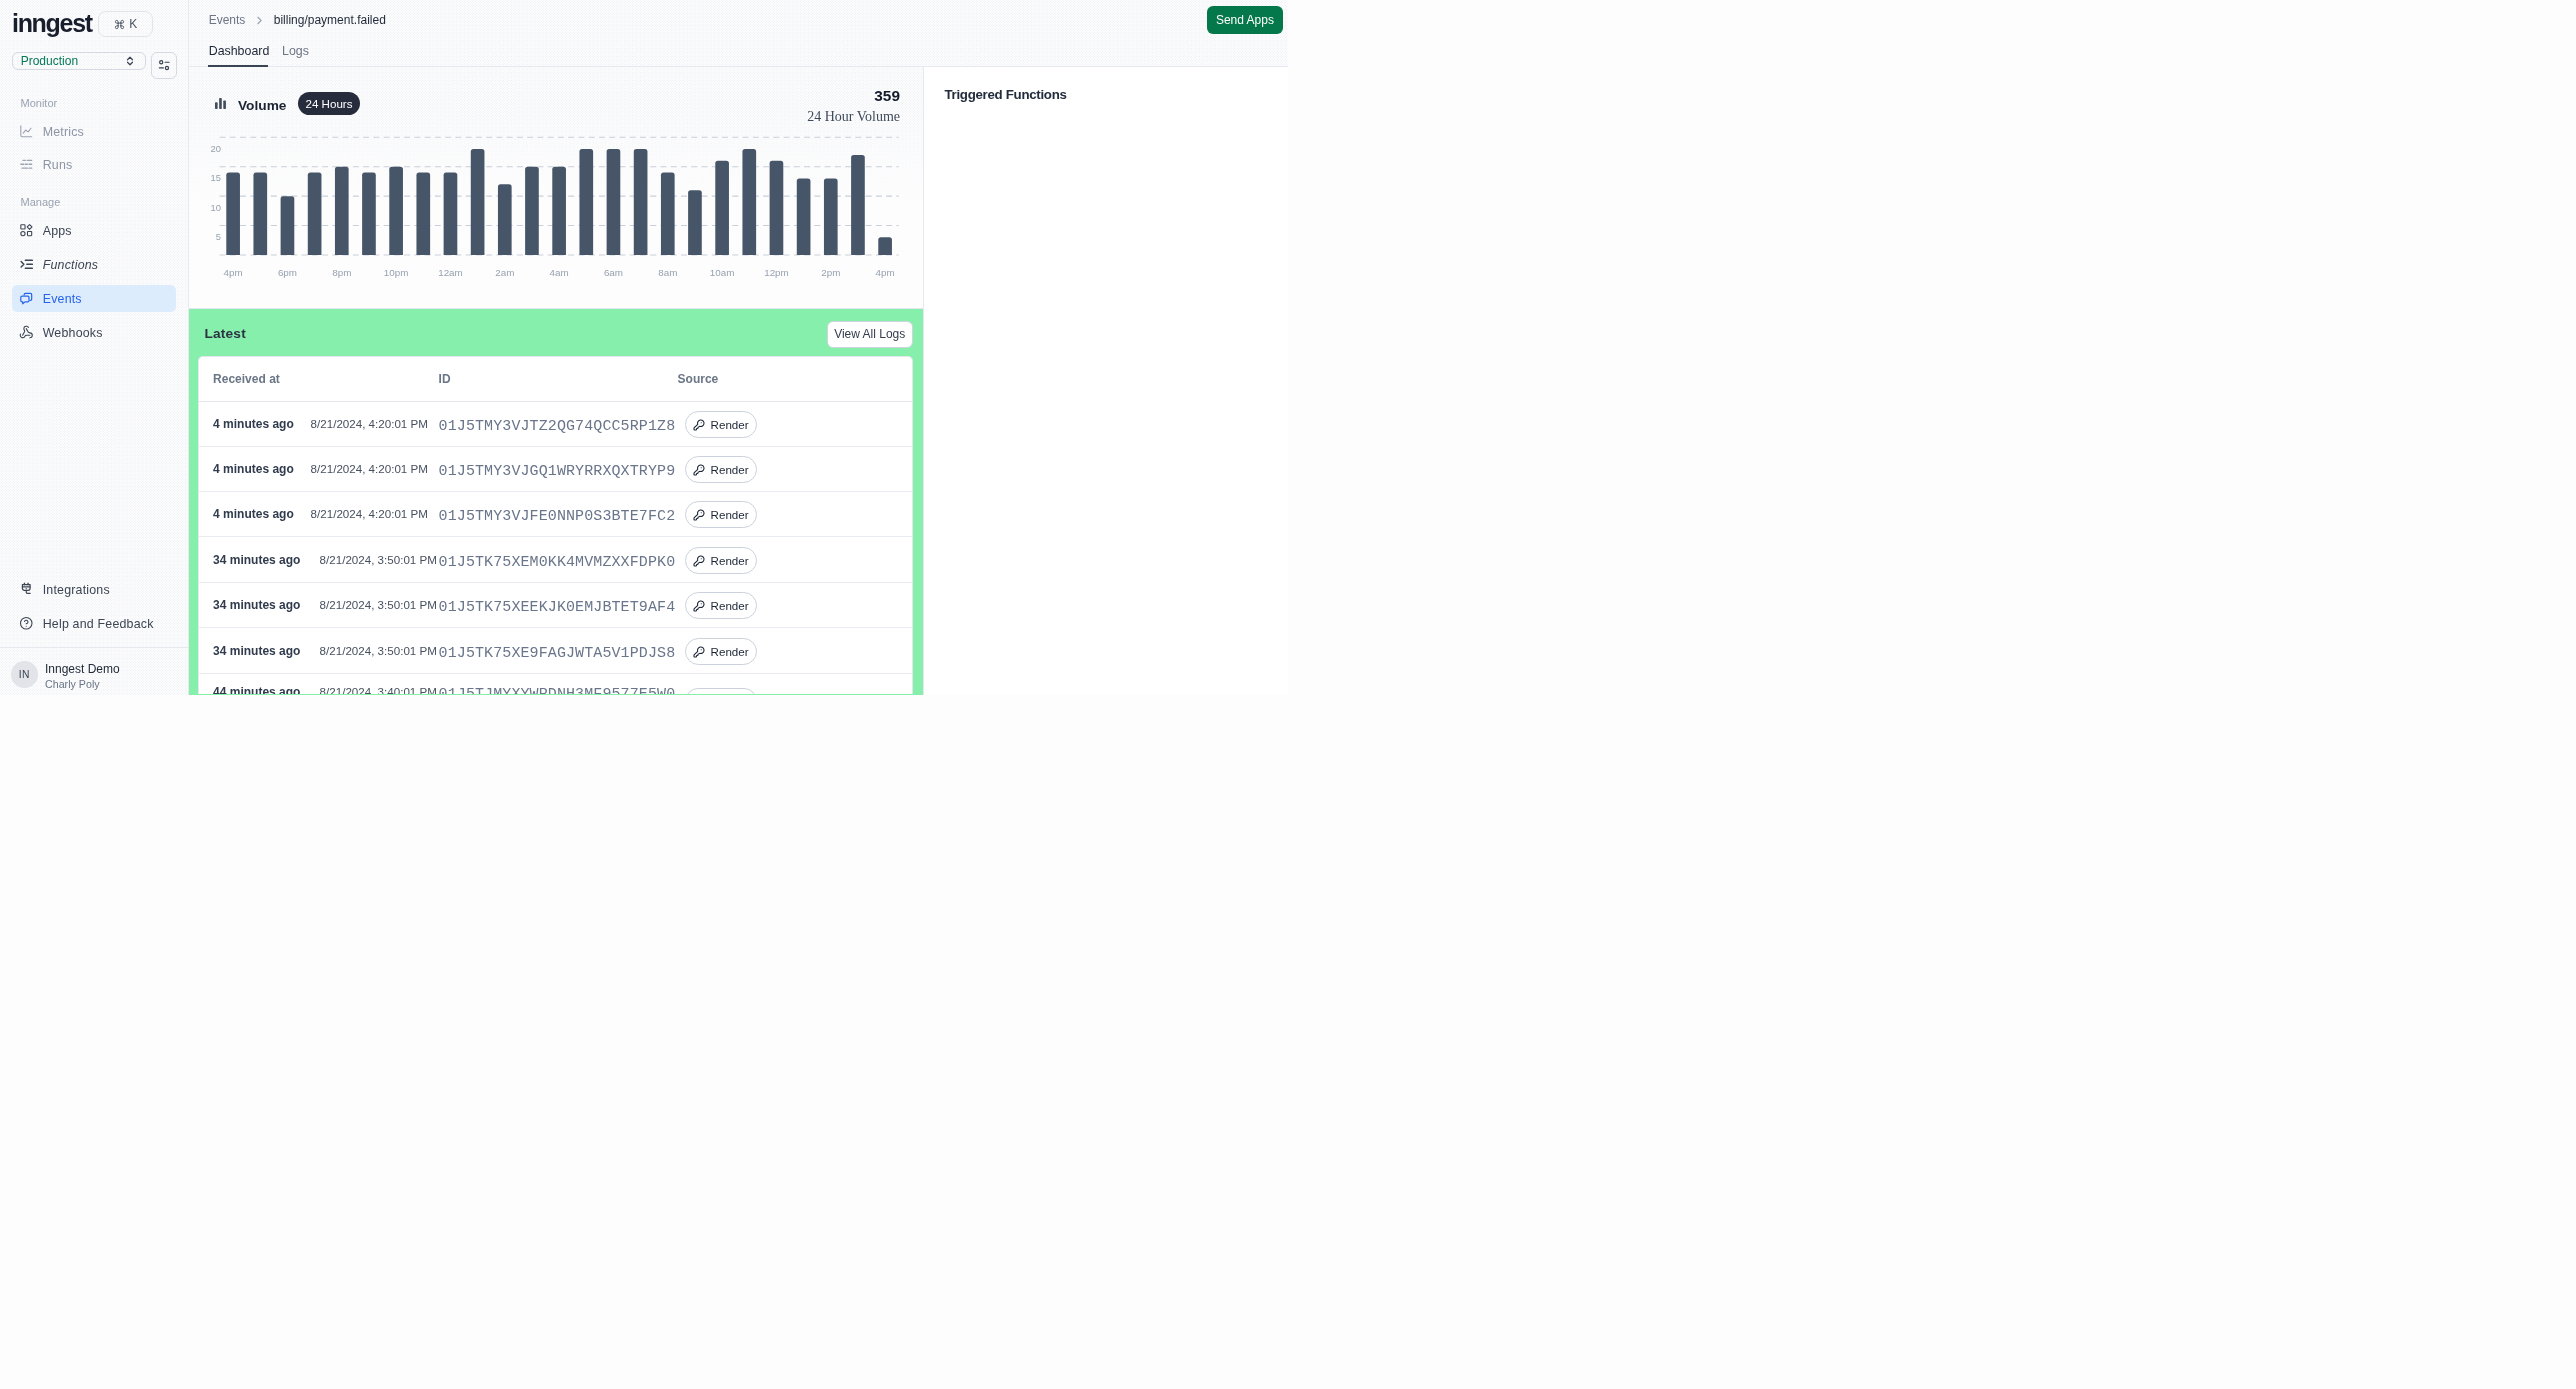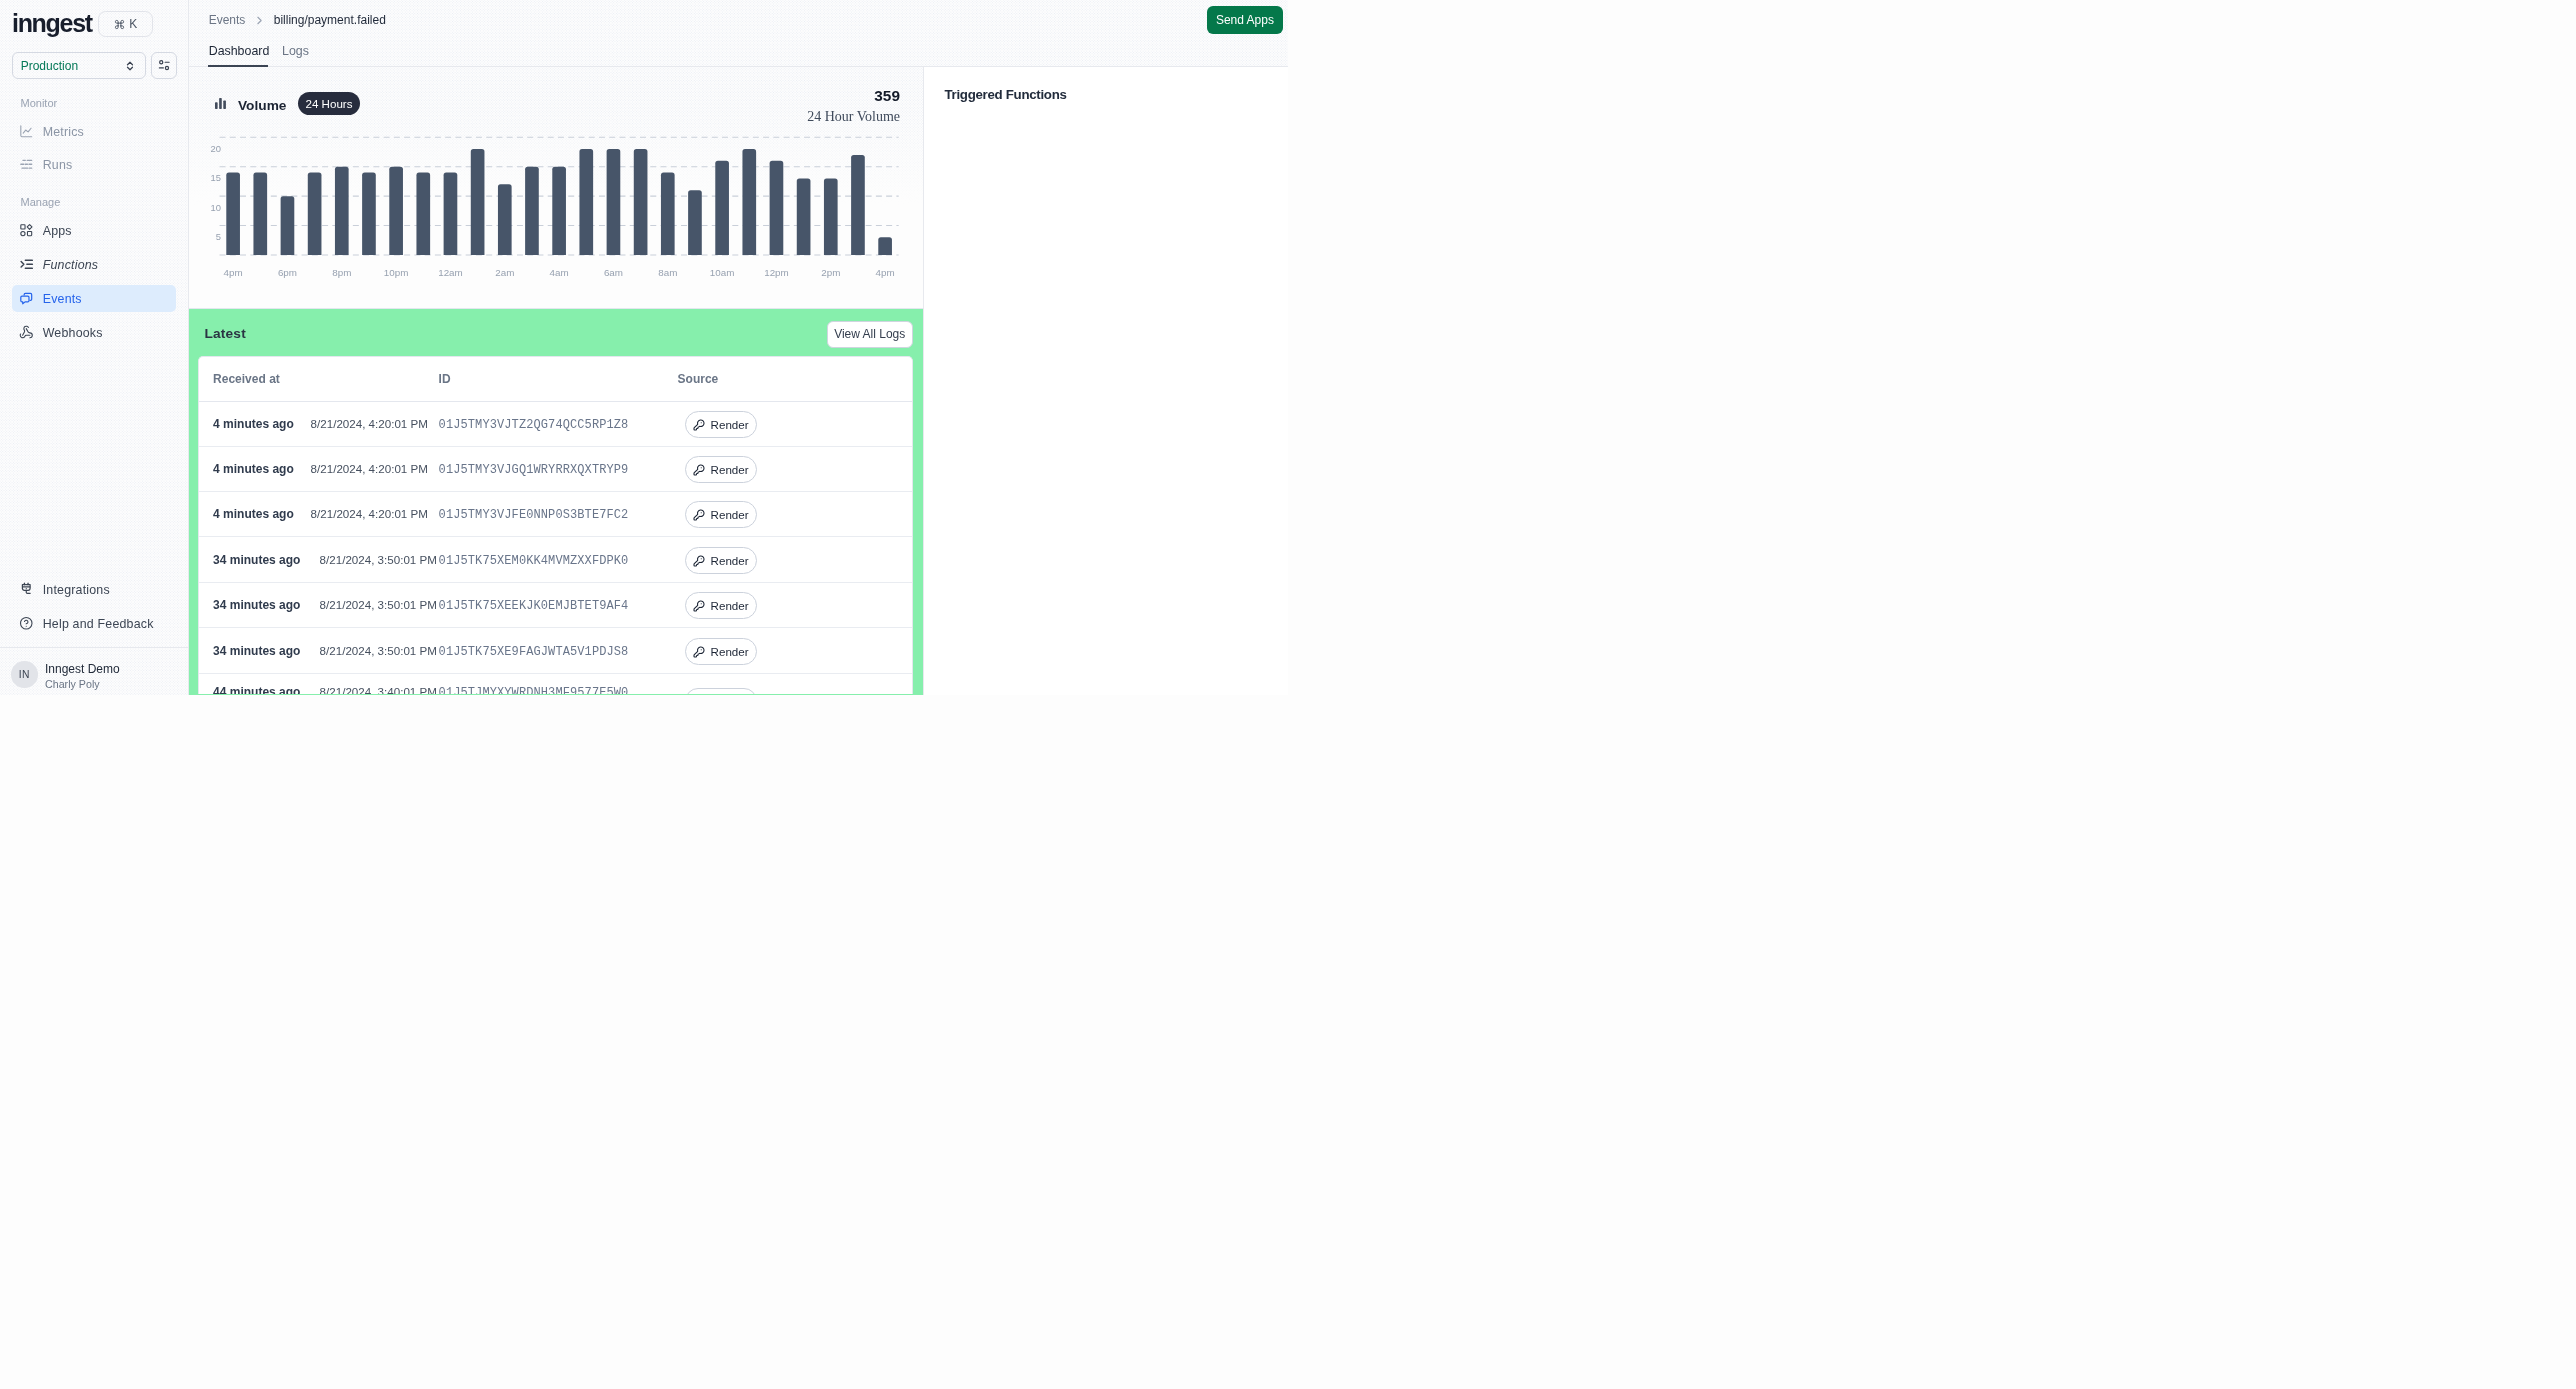--- a/index.html
+++ b/index.html
@@ -44,21 +44,21 @@
   position:absolute; left:12px; top:8.6px;
   font-size:25px; font-weight:700; letter-spacing:-1.3px; color:#181e2c;
 }
 .cmdk {
   position:absolute; left:98px; top:11px; width:55px; height:26px;
   border:0.9px solid #e2e4ea; border-radius:7.7px;
   display:flex; align-items:center; justify-content:center; gap:4.3px;
   color:#4a5462; font-size:12px;
 }
 .envsel {
-  position:absolute; left:12px; top:52px; width:134px; height:27px;
+  position:absolute; left:12px; top:52px; width:134px; height:18px;
   border:0.9px solid #d5d9e2; border-radius:6px;
   display:flex; align-items:center;
   padding:0 8.6px 0 7.7px;
   color:#047857; font-size:12px; font-weight:500;
 }
 .envsel svg { margin-left:auto; }
 .envbtn {
   position:absolute; left:151px; top:52px; width:26px; height:27px;
   border:0.9px solid #d5d9e2; border-radius:6px;
   display:flex; align-items:center; justify-content:center;
@@ -131,21 +131,21 @@
 .tcard {
   position:absolute; left:8.6px; top:47px; width:715px; height:338px;
   background:#fff; border:0.9px solid #e4e7ee; border-radius:5.1px 5.1px 0 0; border-bottom:none;
   overflow:hidden;
 }
 .thead { position:absolute; left:0; top:0; width:100%; height:45px; border-bottom:0.9px solid #e4e7ee; }
 .th { position:absolute; top:15.4px; font-size:12px; font-weight:700; color:#6a7586; }
 .trow { position:absolute; left:0; width:100%; height:45px; border-bottom:0.9px solid #e9ecf1; }
 .rel  { position:absolute; top:15px; font-size:12px; font-weight:700; color:#303b4d; left:14.5px; }
 .dt   { position:absolute; top:15px; font-size:11.6px; color:#46505f; }
-.id   { position:absolute; top:16.3px; left:240px; font-family:"Liberation Mono", monospace; font-size:12px; color:#69758a; letter-spacing:0.1px; }
+.id   { position:absolute; top:16.3px; left:240px; font-family:"Liberation Mono", monospace; font-size:15px; color:#69758a; letter-spacing:0.1px; }
 .render {
   position:absolute; left:486px; top:9.4px; width:72px; height:26.5px;
   border:0.9px solid #ccd2dc; border-radius:13.7px; background:#fff;
   display:flex; align-items:center; justify-content:center; gap:6px;
   font-size:11.6px; color:#1d2636;
 }
 
 
 .rpanel {
   position:absolute; left:923px; top:67px; right:0; bottom:0;

